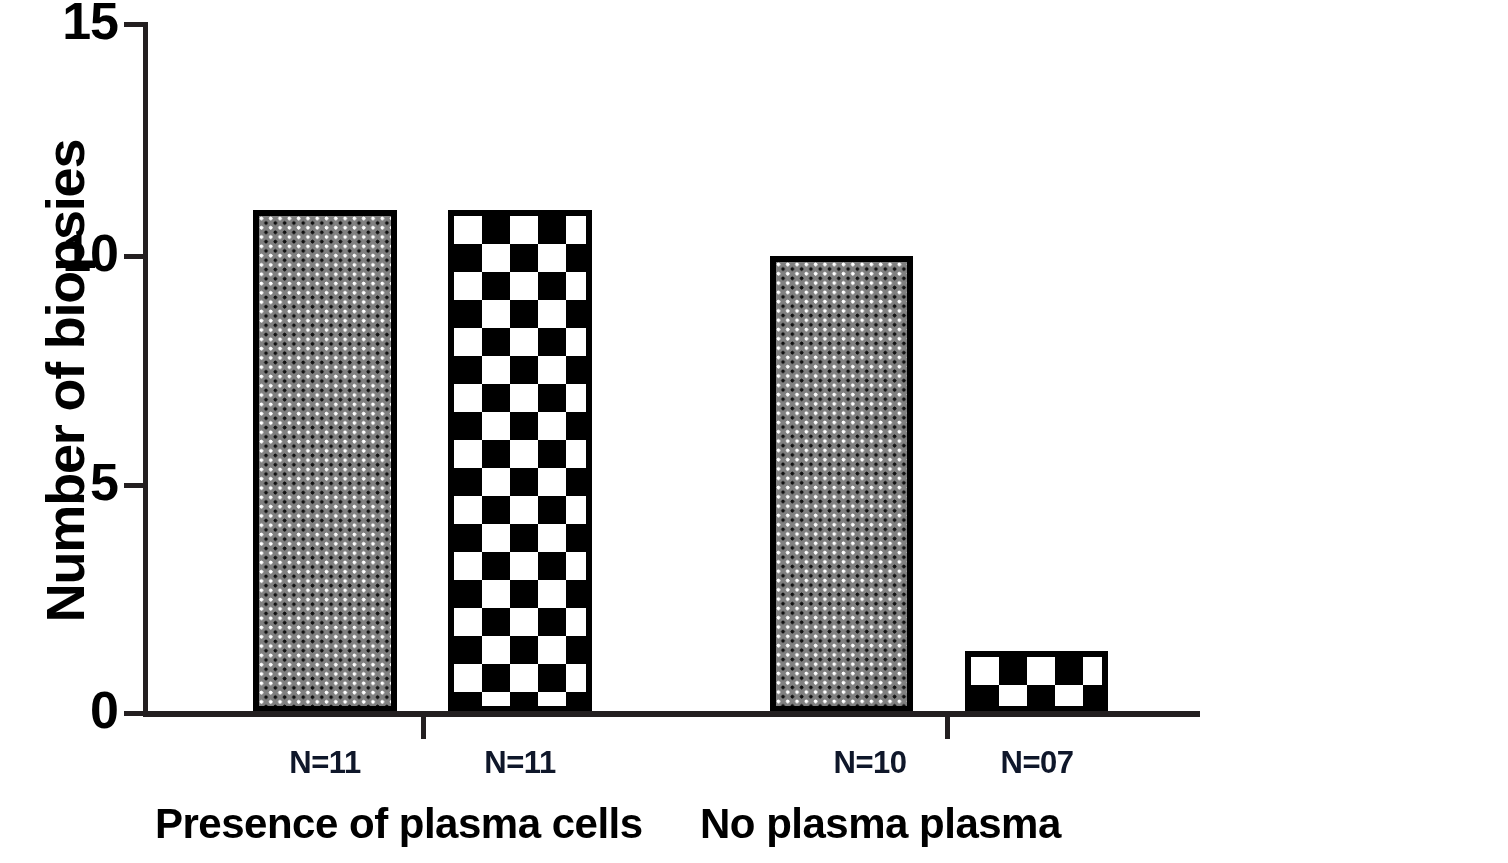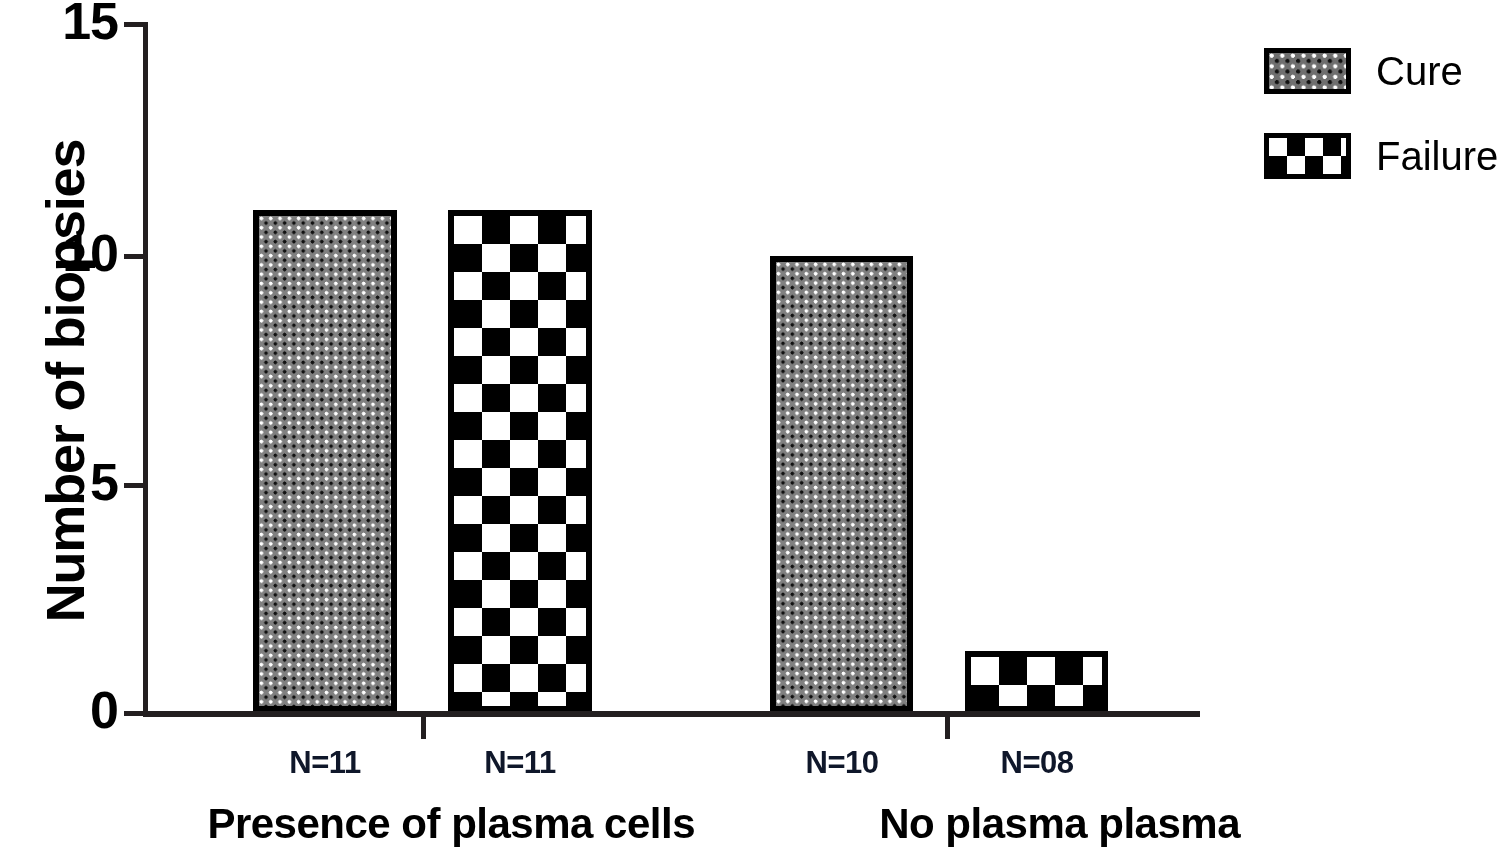--- a/index.html
+++ b/index.html
@@ -94,21 +94,21 @@
     position: absolute;
     text-align: center;
     font-size: 31px;
     font-weight: bold;
     color: #0f172a;
     letter-spacing: -0.5px;
     white-space: nowrap;
   }
   .group-label {
     position: absolute;
-    text-align: right;
+    text-align: left;
     font-size: 42px;
     font-weight: bold;
     color: #000000;
     letter-spacing: -0.5px;
     white-space: nowrap;
   }
 
   
   .y-axis-title {
     position: absolute;
@@ -197,30 +197,20 @@
 
   <div class="bar bar-failure" style="left:965px; top:651px; width:143px; height:61px;"></div>
 
   <div class="x-axis-line"></div>
 
   <div class="x-minor-tick" style="left:421px;"></div>
   <div class="x-minor-tick" style="left:945px;"></div>
 
   <div class="n-label" style="left:255px; top:745px; width:140px;">N=11</div>
   <div class="n-label" style="left:450px; top:745px; width:140px;">N=11</div>
-  <div class="n-label" style="left:772px; top:745px; width:140px;">N=10</div>
-  <div class="n-label" style="left:967px; top:745px; width:140px;">N=08</div>
+  <div class="n-label" style="left:800px; top:745px; width:140px;">N=10</div>
+  <div class="n-label" style="left:967px; top:745px; width:140px;">N=07</div>
 
   <div class="group-label" style="left:155px; top:800px; width:540px;">Presence of plasma cells</div>
   <div class="group-label" style="left:700px; top:800px; width:540px;">No plasma plasma</div>
 
-  <div id="legend">
-    <div class="legend-row">
-      <span class="legend-swatch sw-cure"></span>
-      <span class="legend-label">Cure</span>
-    </div>
-    <div class="legend-row">
-      <span class="legend-swatch sw-failure"></span>
-      <span class="legend-label">Failure</span>
-    </div>
-  </div>
 
 </div>
 
 </body></html>

